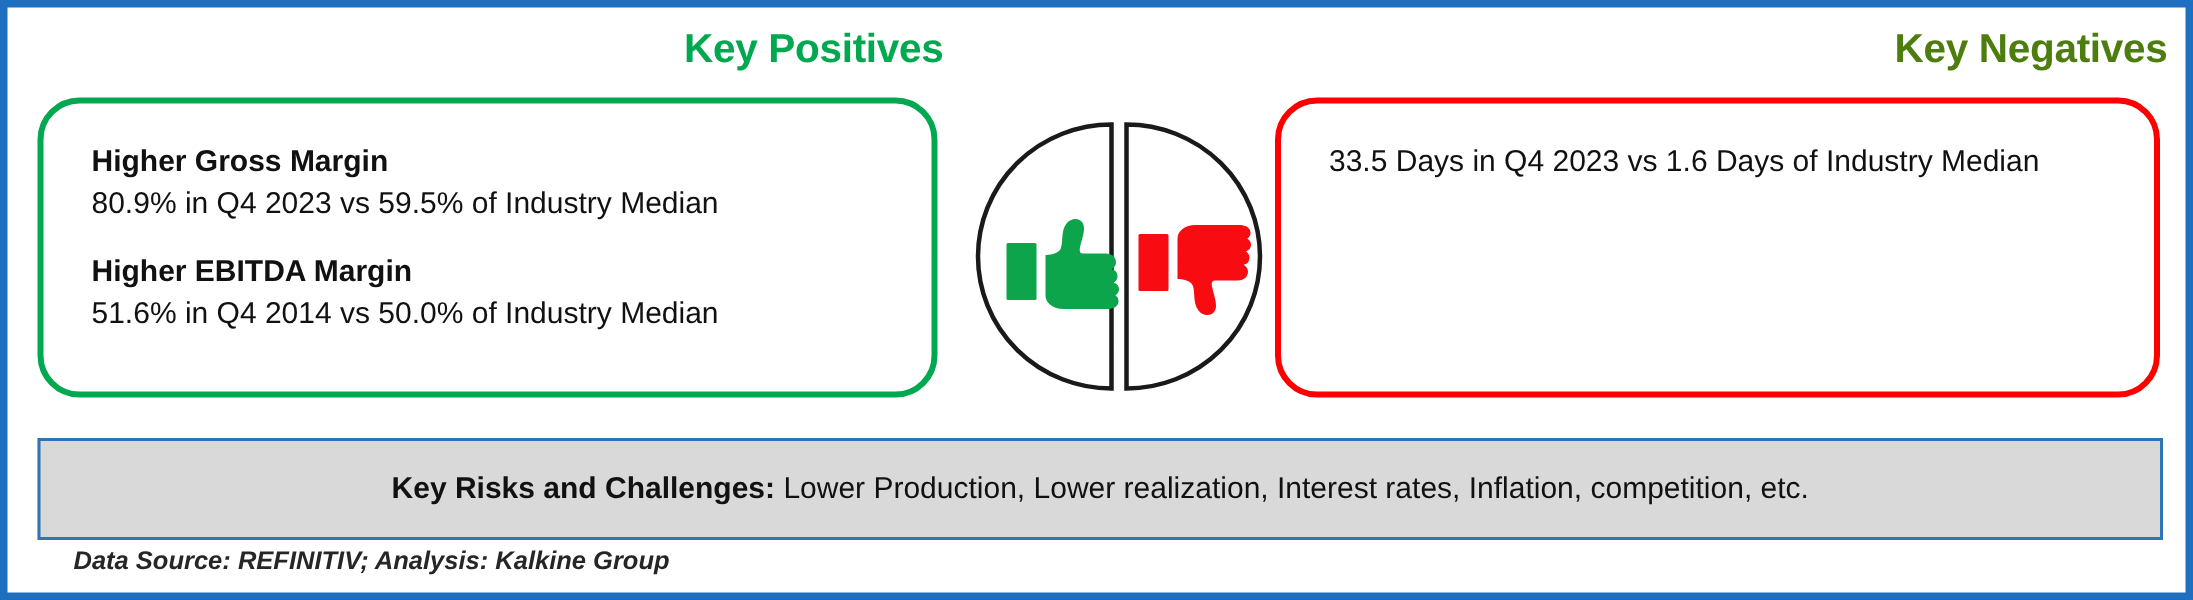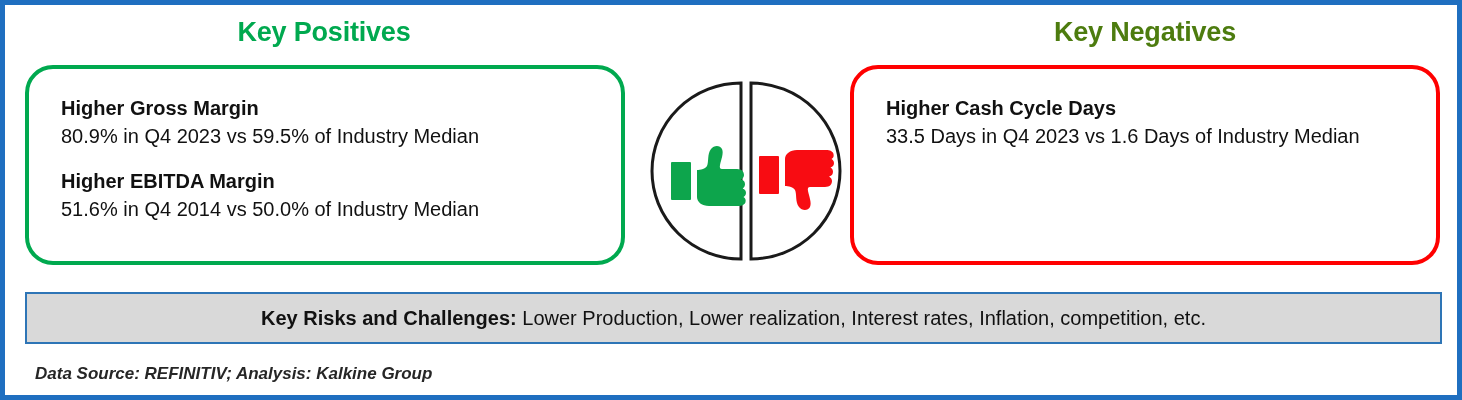--- a/index.html
+++ b/index.html
@@ -22,21 +22,21 @@
     overflow: hidden;
   }
 
   
   .col-title {
     position: absolute;
     top: 12px;
     font-size: 27px;
     font-weight: bold;
     letter-spacing: -0.2px;
-    text-align: center;
+    text-align: right;
     white-space: nowrap;
   }
   #title-positives {
     left: 14px;
     width: 610px;
     color: #00A94F;
   }
   #title-negatives {
     left: 840px;
     width: 600px;
@@ -91,41 +91,41 @@
     height: 186px;
   }
   #thumbs-icon svg { display: block; }
 
   
   #risks-bar {
     position: absolute;
     left: 20px;
     top: 287px;
     width: 1417px;
-    height: 52px;
+    height: 68px;
     box-sizing: border-box;
     background: #D9D9D9;
     border: 2px solid #2E75B6;
     display: flex;
     align-items: center;
     justify-content: center;
   }
   #risks-text {
     font-size: 20px;
     color: #111111;
     white-space: nowrap;
   }
   #risks-label {
     font-weight: bold;
   }
 
   
   #footer-note {
     position: absolute;
-    left: 30px;
+    left: 44px;
     top: 359px;
     font-size: 17px;
     font-style: italic;
     font-weight: bold;
     color: #262626;
     white-space: nowrap;
   }
 </style>
 </head>
 <body>
@@ -194,21 +194,20 @@
                  C 186 73.5 183 72 179 72
                  L 150 72
                  C 143 72 138 76 138 81
                  Z"></path>
       </g>
     </svg>
   </div>
 
   <div class="panel" id="panel-negatives">
     <div class="item">
-      <div class="item-title">Higher Cash Cycle Days</div>
       <div class="item-detail">33.5 Days in Q4 2023 vs 1.6 Days of Industry Median</div>
     </div>
   </div>
 
   <div id="risks-bar">
     <div id="risks-text"><span id="risks-label">Key Risks and Challenges:</span><span id="risks-body"> Lower Production, Lower realization, Interest rates, Inflation, competition, etc.</span></div>
   </div>
 
   <div id="footer-note">Data Source: REFINITIV; Analysis: Kalkine Group</div>
 

